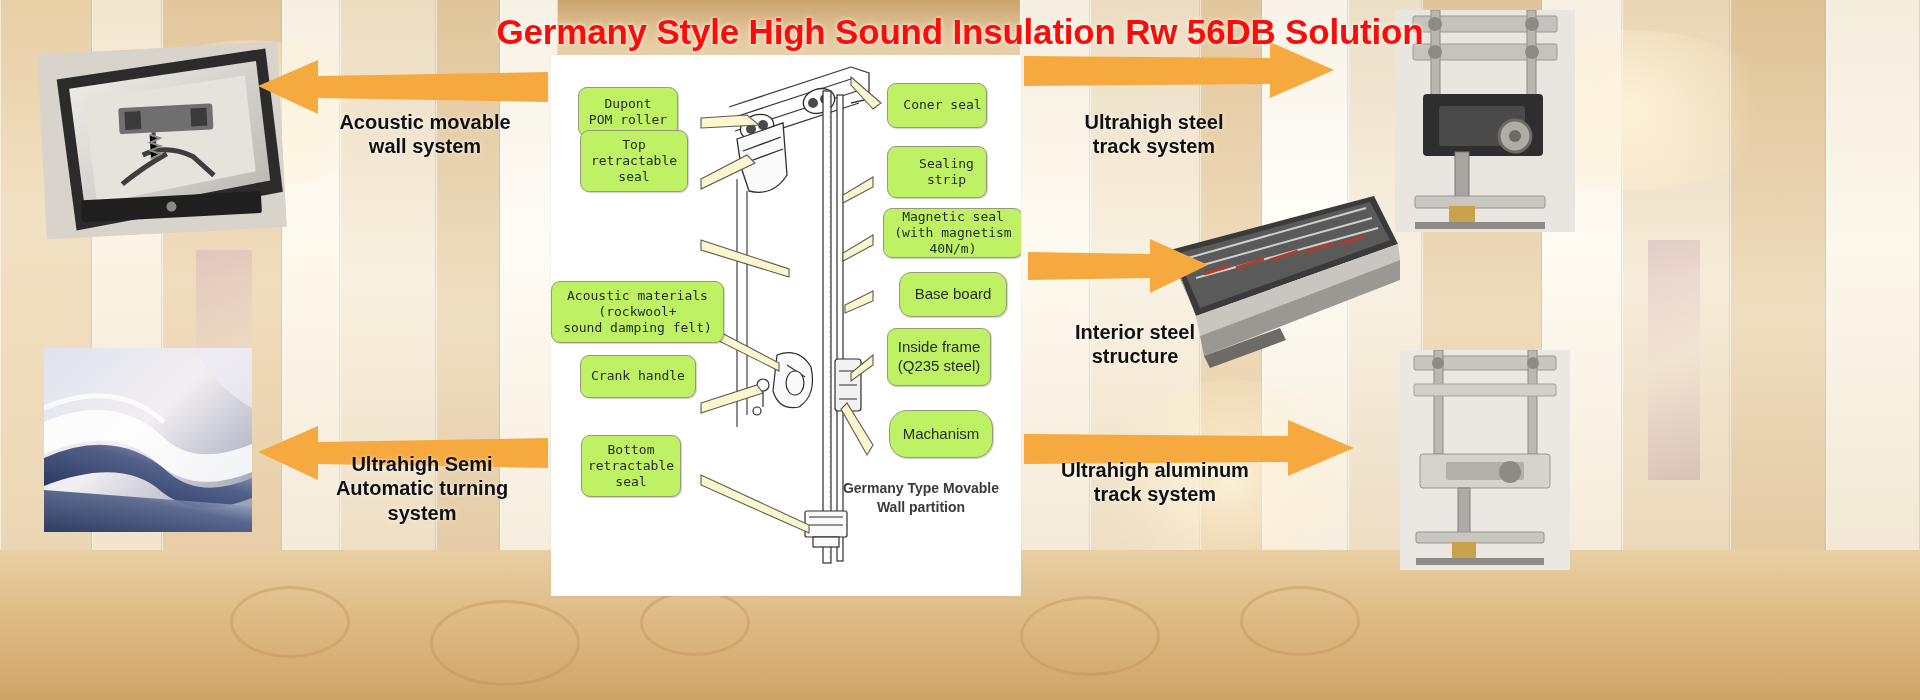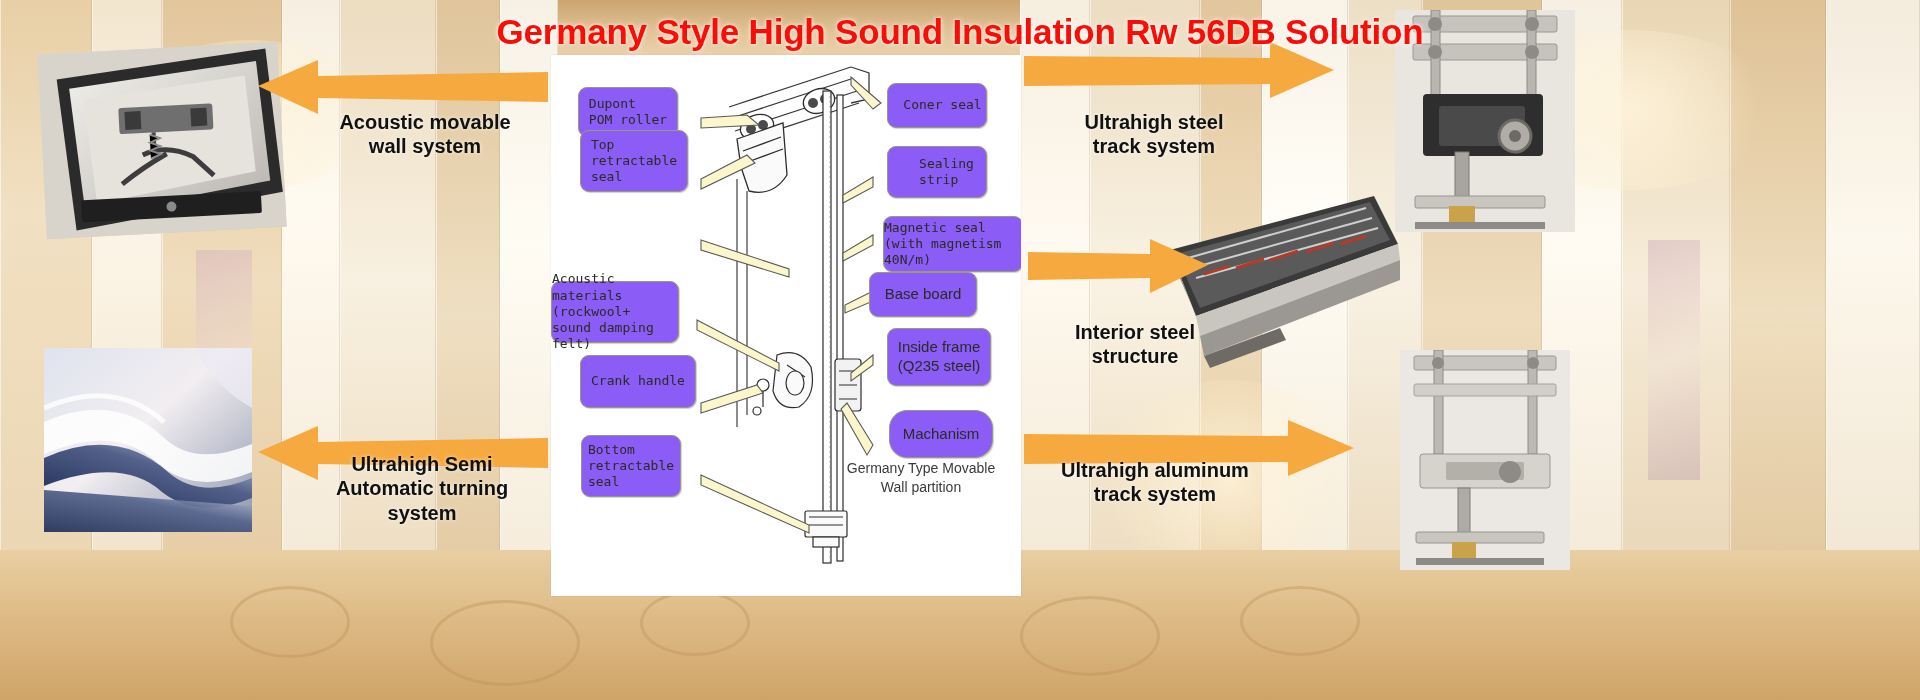--- a/index.html
+++ b/index.html
@@ -65,25 +65,25 @@
     width:470px; height:541px;
     background:#ffffff;
     z-index:20;
     box-shadow:0 0 2px rgba(0,0,0,.08);
     overflow:hidden;
   }
   #diagram svg{ position:absolute; left:0; top:0; }
 
   .cbox{
     position:absolute;
-    background:#8b5cf6;
+    background:#bef264;
     border:1.4px solid #9a9a7a;
     border-radius:9px;
     color:#2b2b22;
-    text-align:left;
+    text-align:center;
     display:flex; align-items:center; justify-content:center;
     font-family:"DejaVu Sans Mono","Liberation Mono",monospace;
     font-size:13px;
     line-height:1.25;
     white-space:pre-line;
     box-shadow:1px 1px 1px rgba(0,0,0,.18);
     z-index:6;
   }
   .cbox.sans{ font-family:"Liberation Sans", sans-serif; font-size:15px; }
   .caption{
@@ -409,33 +409,33 @@
       <polygon points="322,300 300,318 300,326 322,310"></polygon>
       <polygon points="322,390 296,348 290,354 316,400"></polygon>
     </g>
   </svg>
 
   <div class="cbox" style="left:27px;  top:32px;  width:100px; height:50px;">Dupont
 POM roller</div>
   <div class="cbox" style="left:29px;  top:75px;  width:108px;  height:62px;">Top
 retractable
 seal</div>
-  <div class="cbox" style="left:0px;   top:226px; width:128px; height:62px;">Acoustic materials
+  <div class="cbox" style="left:0px;   top:226px; width:173px; height:62px;">Acoustic materials
 (rockwool+
 sound damping felt)</div>
-  <div class="cbox" style="left:29px;  top:300px; width:116px; height:53px;">Crank handle</div>
+  <div class="cbox" style="left:29px;  top:300px; width:116px; height:43px;">Crank handle</div>
   <div class="cbox" style="left:30px;  top:380px; width:100px; height:62px;">Bottom
 retractable
 seal</div>
 
   <div class="cbox" style="left:336px; top:28px;  width:100px; height:45px;padding-left:11px;">Coner seal</div>
   <div class="cbox" style="left:336px; top:91px;  width:100px; height:52px;padding-left:19px;">Sealing
 strip</div>
-  <div class="cbox" style="left:332px; top:161px; width:140px; height:56px;">Magnetic seal
+  <div class="cbox" style="left:332px; top:153px; width:140px; height:50px;">Magnetic seal
 (with magnetism 40N/m)</div>
-  <div class="cbox sans" style="left:318px; top:217px; width:108px; height:45px;">Base board</div>
+  <div class="cbox sans" style="left:348px; top:217px; width:108px; height:45px;border-radius:12px;">Base board</div>
   <div class="cbox sans" style="left:336px; top:273px; width:104px; height:58px;">Inside frame
 (Q235 steel)</div>
   <div class="cbox sans" style="left:338px; top:355px; width:104px; height:48px;border-radius:18px;">Machanism</div>
 
-  <div class="caption" style="left:280px; top:404px; width:180px;">Germany Type Movable
+  <div class="caption" style="left:280px; top:424px; width:180px;font-weight:bold;">Germany Type Movable
 Wall partition</div>
 </div>
 
 </body></html>

